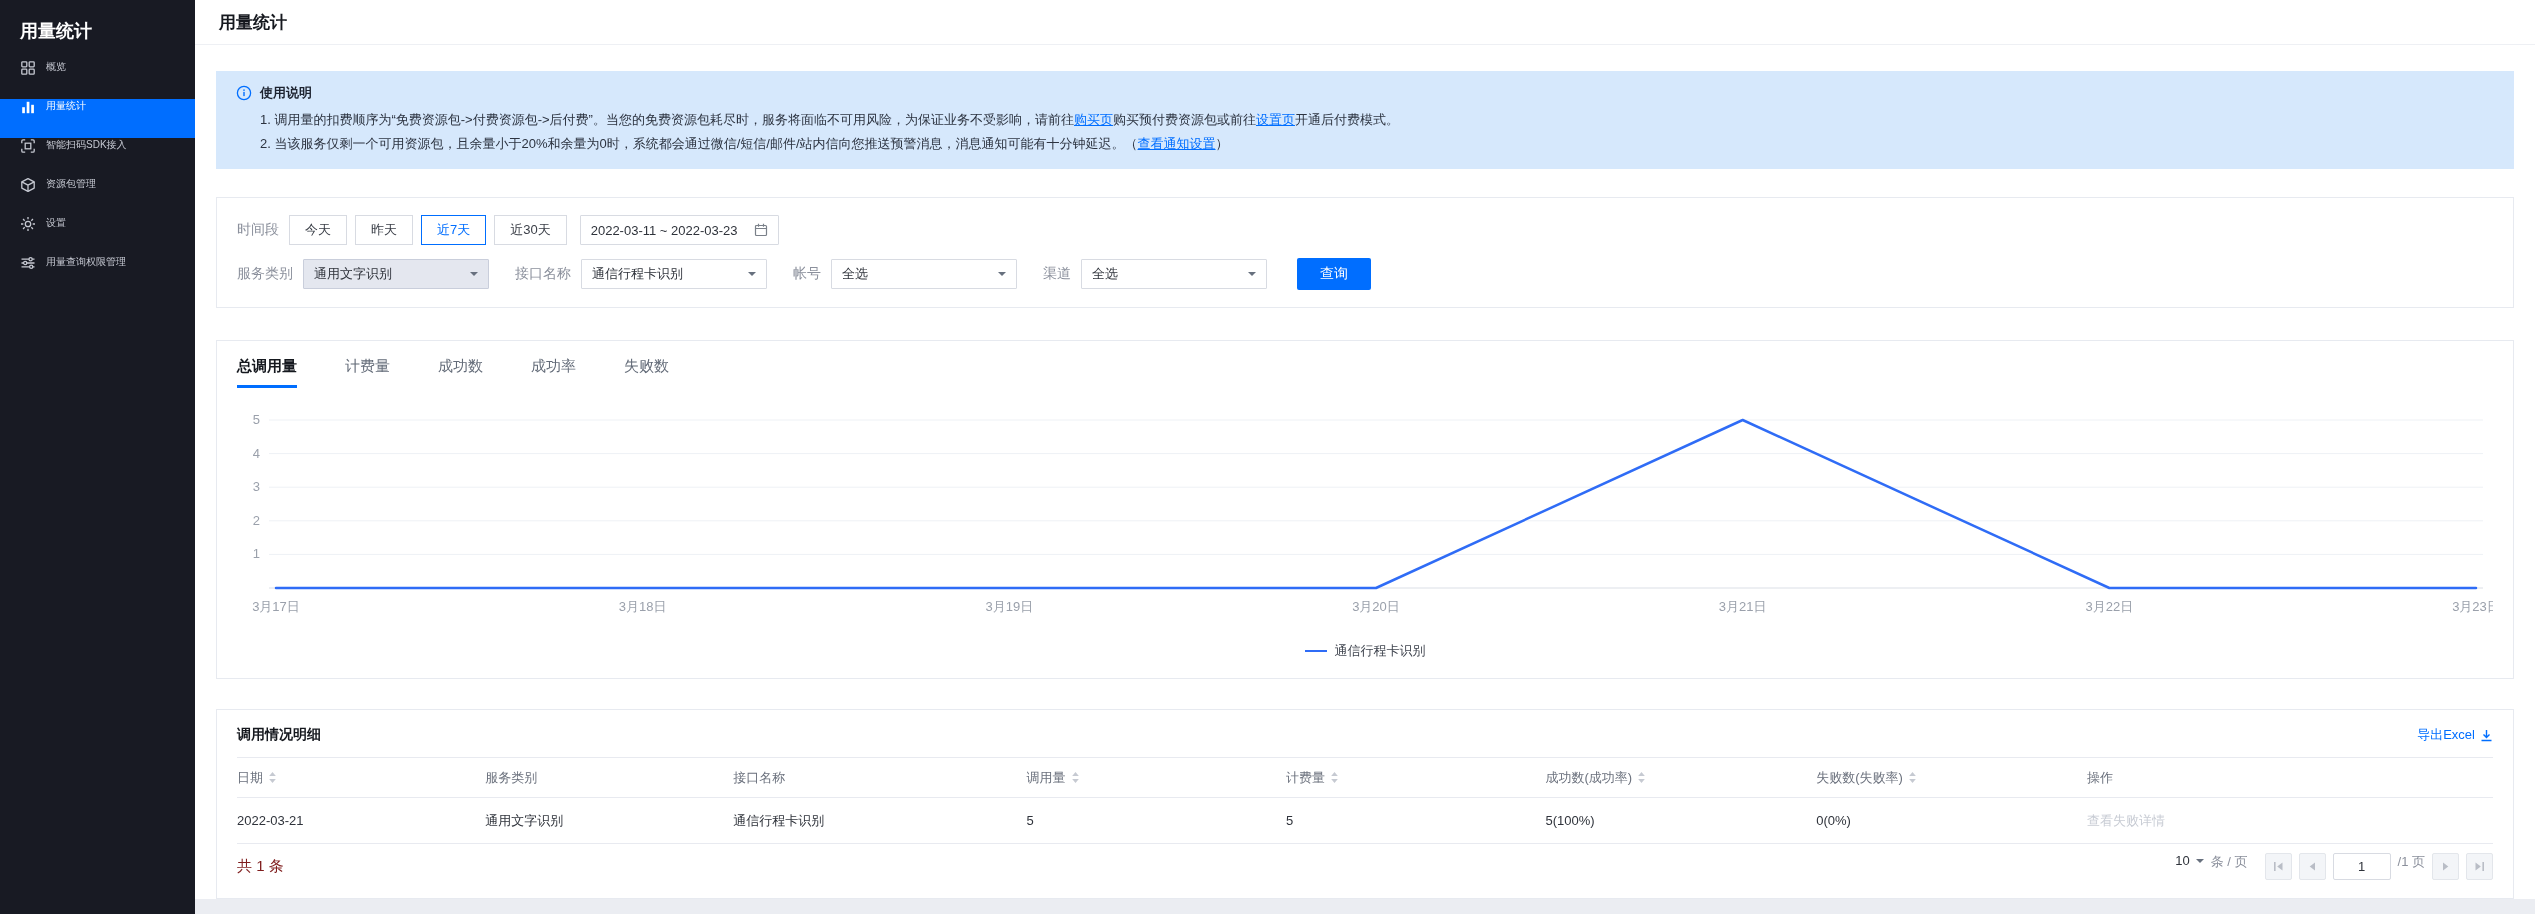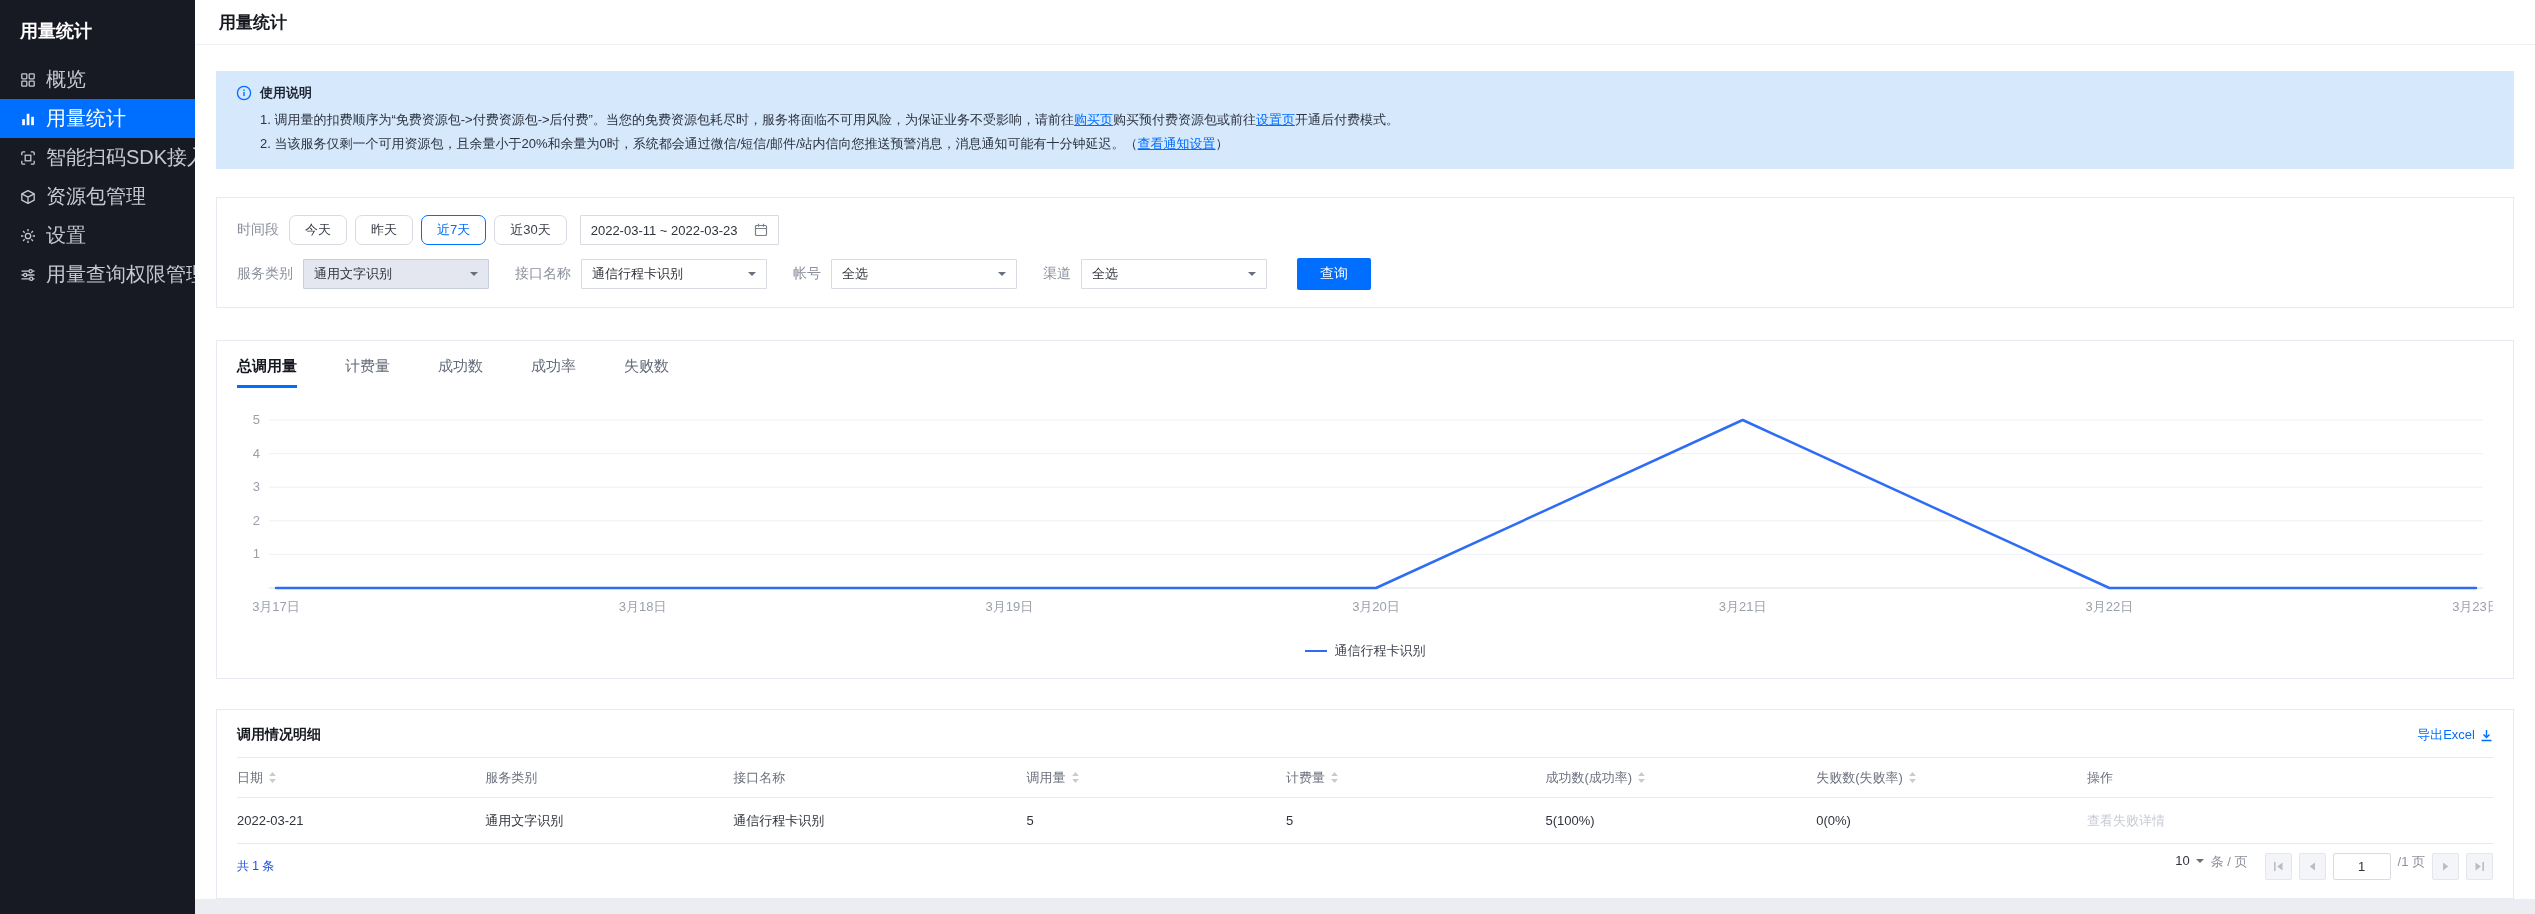--- a/index.html
+++ b/index.html
@@ -3,22 +3,22 @@
 <meta charset="utf-8">
 <style>
   *{box-sizing:border-box;margin:0;padding:0}
   html,body{width:2535px;height:914px;overflow:hidden}
   body{font-family:"Liberation Sans","DejaVu Sans",sans-serif;background:#fff;color:#333}
   .app{display:flex;width:100%;height:100%}
 
   
   .sidebar{width:195px;flex:0 0 195px;background:#181a23;height:100%}
   .side-title{font-size:18px;font-weight:bold;color:#fff;padding:19px 20px 17px;white-space:nowrap}
-  .side-item{display:flex;align-items:center;gap:10px;height:39px;padding:0 10px 0 20px;
-             font-size:20px;color:#c6c9d2;cursor:pointer;white-space:nowrap}
+  .side-item{display:flex;align-items:flex-start;gap:10px;height:39px;padding:0 10px 0 20px;
+             font-size:10px;color:#c6c9d2;cursor:pointer;white-space:nowrap}
   .side-item.active{background:#006eff;color:#fff}
   .icon{display:inline-flex;align-items:center;justify-content:center;line-height:0}
   .side-item .icon{width:16px;height:16px;flex:0 0 16px}
 
   
   .main{flex:1;display:flex;flex-direction:column;height:100%;background:#fff;min-width:0}
   .page-header{flex:0 0 45px;display:flex;align-items:center;padding:0 24px;border-bottom:1px solid #eef0f4}
   .page-title{font-size:17px;font-weight:bold;color:#15181e}
   .content{flex:0 0 auto;padding:26px 21px 0}
 
@@ -30,21 +30,21 @@
 
   
   .card{border:1px solid #e7eaf0;background:#fff}
 
   
   .filter-card{padding:17px 20px}
   .filter-row{display:flex;align-items:center}
   .filter-row + .filter-row{margin-top:13px}
   .f-label{color:#8b909c;font-size:14px;margin-right:10px;white-space:nowrap}
   .time-btn{height:30px;padding:0 15px;background:#fff;border:1px solid #d8dbe2;color:#3c4049;
-            font-size:13px;margin-right:8px;cursor:pointer;border-radius:7px;font-family:inherit}
+            font-size:13px;margin-right:8px;cursor:pointer;border-radius:0;font-family:inherit}
   .time-btn.active{color:#006eff;border-color:#006eff}
   .date-input{height:30px;border:1px solid #d8dbe2;border-radius:1px;display:inline-flex;align-items:center;
               justify-content:space-between;gap:16px;padding:0 10px;font-size:13px;color:#2f333b;
               min-width:198px;margin-left:5px;cursor:pointer;background:#fff}
   .fgroup{display:flex;align-items:center;margin-right:26px}
   .select{height:30px;width:186px;border:1px solid #d8dbe2;border-radius:1px;background:#fff;
           display:inline-flex;align-items:center;justify-content:space-between;padding:0 10px;
           font-size:13px;color:#2f333b;cursor:pointer}
   .select.gray{background:#e4e7ef;border-color:#c9cedb}
   .caret{width:0;height:0;border:4px solid transparent;border-top-color:#67707e;margin-top:4px}
@@ -70,21 +70,21 @@
   th{font-weight:normal;color:#6b717d;text-align:left;height:40px;padding:0 8px 0 0;
      border-top:1px solid #e8eaf0;border-bottom:1px solid #e8eaf0;white-space:nowrap}
   th:nth-child(1){width:11%} th:nth-child(2){width:11%} th:nth-child(3){width:13%}
   th:nth-child(4){width:11.5%} th:nth-child(5){width:11.5%} th:nth-child(6){width:12%}
   th:nth-child(7){width:12%}
   .th-inner{display:inline-flex;align-items:center;gap:5px}
   td{height:46px;border-bottom:1px solid #e8eaf0;color:#2f333b;padding:0 8px 0 0}
   td.action{cursor:pointer}
   td.action.disabled{color:#c8ccd4}
   .table-footer{display:flex;align-items:center;justify-content:space-between;margin-top:9px;padding-bottom:8px}
-  .total-text{color:#1d4ed8;font-size:12px}
+  .total-text{color:#7f1d1d;font-size:15px}
   .pager{display:flex;align-items:flex-start;gap:7px}
   .psize{display:inline-flex;align-items:center;gap:6px;font-size:13px;color:#2f333b;cursor:pointer}
   .per-text{color:#8b909c;font-size:13px;margin-right:10px}
   .pg-btn{width:27px;height:27px;background:#f3f5f8;border:1px solid #e3e6eb;border-radius:2px;
           display:inline-flex;align-items:center;justify-content:center;cursor:pointer;padding:0}
   .page-input{width:58px;height:27px;border:1px solid #d8dbe2;border-radius:2px;text-align:center;
               font-size:13px;color:#2f333b;font-family:inherit}
   .page-total{color:#8b909c;font-size:13px}
 
   .page-bottom{flex:1 1 auto;background:#ebedf2}

